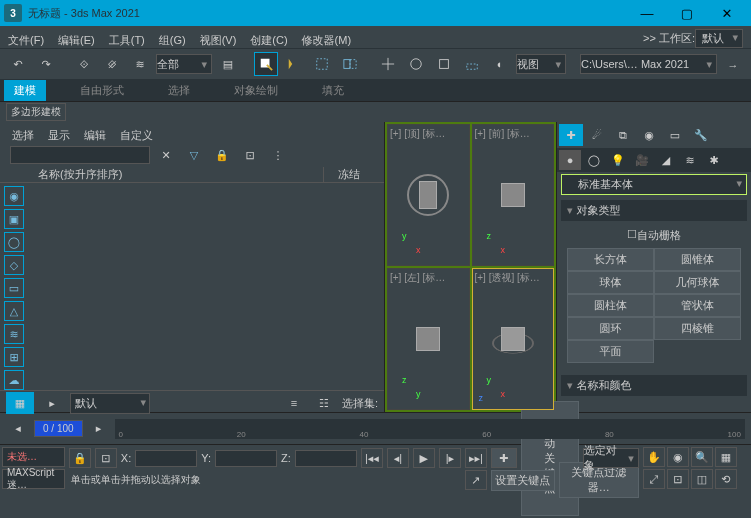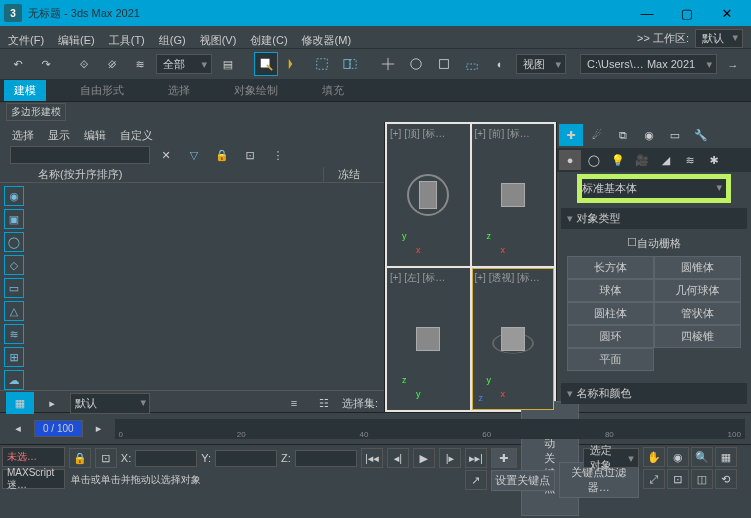--- a/index.html
+++ b/index.html
@@ -4,28 +4,28 @@
 <style>
 *{margin:0;padding:0;box-sizing:border-box;font-family:"Microsoft YaHei",Arial,sans-serif;font-size:11px;color:#ccc;user-select:none}
 body{background:#3a4449;width:751px;height:518px;overflow:hidden}
 .titlebar{height:26px;background:#00a2d6;display:flex;align-items:center;padding:0 4px;color:#fff}
 .titlebar .logo{width:18px;height:18px;background:#1b6a7c;display:flex;align-items:center;justify-content:center;color:#fff;font-weight:bold;font-size:10px;border-radius:2px}
 .titlebar .title{margin-left:6px;color:#273338}
 .winbtns{margin-left:auto;display:flex}
 .winbtn{width:40px;height:26px;display:flex;align-items:center;justify-content:center;color:#000;font-size:13px}
 .menubar{height:22px;background:#3a4449;display:flex;align-items:flex-end;padding:0 8px;gap:14px}
 .menubar span{color:#ccc}
-.menubar .workarea{margin-left:auto;display:flex;align-items:center;gap:6px}
+.menubar .workarea{margin-left:auto;display:flex;align-items:center;gap:0}
 .menubar .workarea .dd{background:#2a3338;border:1px solid #555;padding:1px 18px 1px 6px;position:relative}
 .menubar .workarea .dd::after{content:"▾";position:absolute;right:4px;color:#888}
 .toolbar1{height:32px;background:#3a4449;border-top:1px solid #2a3338;border-bottom:1px solid #2a3338;display:flex;align-items:center;padding:0 6px;gap:4px}
 .tbtn{width:24px;height:24px;display:flex;align-items:center;justify-content:center;border:1px solid transparent;color:#ccc}
 .tbtn.active{border-color:#00a2d6;background:#2a3338}
 .vsep{width:6px}
-.dd2{background:#2a3338;border:1px solid #555;padding:2px 18px 2px 6px;position:relative;height:20px;display:flex;align-items:center}
+.dd2{background:#2a3338;border:1px solid #555;padding:2px 18px 2px 0;position:relative;height:20px;display:flex;align-items:center}
 .dd2::after{content:"▾";position:absolute;right:4px;color:#888}
 .ribbon-tabs{height:22px;background:#2a3338;display:flex;align-items:center;padding:0 4px;gap:24px;border-bottom:1px solid #222}
 .ribbon-tabs .rtab{padding:3px 10px;color:#888}
 .ribbon-tabs .rtab.active{background:#00a2d6;color:#fff}
 .ribbon-sub{height:20px;background:#3a4449;display:flex;align-items:center;padding:0 6px}
 .ribbon-sub span{border:1px solid #555;padding:1px 4px;font-size:10px}
 .main{display:flex;height:290px}
 .scene-explorer{width:385px;background:#3a4449;border-right:1px solid #222;display:flex;flex-direction:column}
 .se-top{height:22px;display:flex;align-items:center;gap:14px;padding:0 12px;margin-top:6px}
 .se-top span{color:#ccc}
@@ -35,39 +35,39 @@
 .se-header .col1{flex:1;border-right:1px solid #555;color:#ccc}
 .se-header .col2{width:50px;text-align:center;color:#ccc}
 .se-body{flex:1;display:flex}
 .se-icons{width:28px;display:flex;flex-direction:column;align-items:center;gap:3px;padding-top:3px}
 .se-icons .ic{width:20px;height:20px;border:1px solid #00a2d6;display:flex;align-items:center;justify-content:center;font-size:11px;color:#7bd}
 .se-list{flex:1;background:#3a4449}
 .se-bottom{height:26px;display:flex;align-items:center;padding:0 6px;gap:6px;border-top:1px solid #555}
 .se-bottom .grid{width:28px;height:22px;background:#00a2d6;display:flex;align-items:center;justify-content:center}
 .se-bottom .dd3{flex:0 0 80px;background:#2a3338;border:1px solid #555;padding:2px 4px;position:relative}
 .se-bottom .dd3::after{content:"▾";position:absolute;right:3px;color:#888}
-.viewports{flex:1;background:#e5e5e5;display:grid;grid-template-columns:1fr 1fr;grid-template-rows:1fr 1fr;gap:2px;padding:2px}
+.viewports{flex:1;background:#4d7c0f;display:grid;grid-template-columns:1fr 1fr;grid-template-rows:1fr 1fr;gap:2px;padding:2px}
 .vp{background:#3a4449;position:relative;border:1px solid #444}
 .vp.active{border:1px solid #d4af37}
 .vp-label{position:absolute;top:2px;left:2px;color:#999;font-size:10px}
 .vp-axes{position:absolute;bottom:4px;left:6px;width:30px;height:30px}
 .ax{position:absolute;font-size:9px}
 .ax.x{color:#f44;left:22px;top:14px}
 .ax.y{color:#4f4;left:8px;top:0}
 .ax.z{color:#48f;left:0;top:18px}
 .vp-obj{position:absolute;left:50%;top:50%;transform:translate(-50%,-50%);width:24px;height:24px;background:#888;border:1px solid #aaa}
 .vp-circle{position:absolute;left:50%;top:50%;transform:translate(-50%,-50%);width:42px;height:42px;border:2px solid #888;border-radius:50%}
 .cmd-panel{width:195px;background:#3a4449;border-left:1px solid #222;display:flex;flex-direction:column}
 .cmd-tabs{height:26px;display:flex;align-items:center;gap:2px;padding:2px;background:#3a4449}
 .cmd-tabs .ct{width:24px;height:22px;display:flex;align-items:center;justify-content:center;color:#ccc}
 .cmd-tabs .ct.active{background:#00a2d6}
 .cmd-cat{height:24px;display:flex;align-items:center;gap:2px;padding:2px;background:#2a3338}
 .cmd-cat .cc{width:22px;height:20px;display:flex;align-items:center;justify-content:center}
 .cmd-cat .cc.active{background:#555}
-.cmd-dd{margin:2px 20px;background:#2a3338;border:5px solid #bef264;padding:2px 0;position:relative}
+.cmd-dd{margin:2px 4px;background:#2a3338;border:1px solid #bef264;padding:2px 16px;position:relative}
 .cmd-dd::after{content:"▾";position:absolute;right:4px;color:#888}
 .rollout{margin:3px 4px}
 .rollout-h{background:#2a3338;padding:3px 6px;color:#ccc;position:relative}
 .rollout-h::before{content:"▾";margin-right:4px;color:#888}
 .rollout-b{padding:4px}
 .chk{display:flex;justify-content:center;padding:3px;color:#888}
 .btn-grid{display:grid;grid-template-columns:1fr 1fr;gap:0;padding:2px}
 .obtn{background:#4a545a;border:1px solid #5a646a;padding:3px 2px;text-align:center;color:#ccc;font-size:11px}
 .obtn.wide{grid-column:span 2}
 .timeline{height:32px;background:#3a4449;border-top:1px solid #222;display:flex;align-items:center;padding:0 6px;gap:4px}

